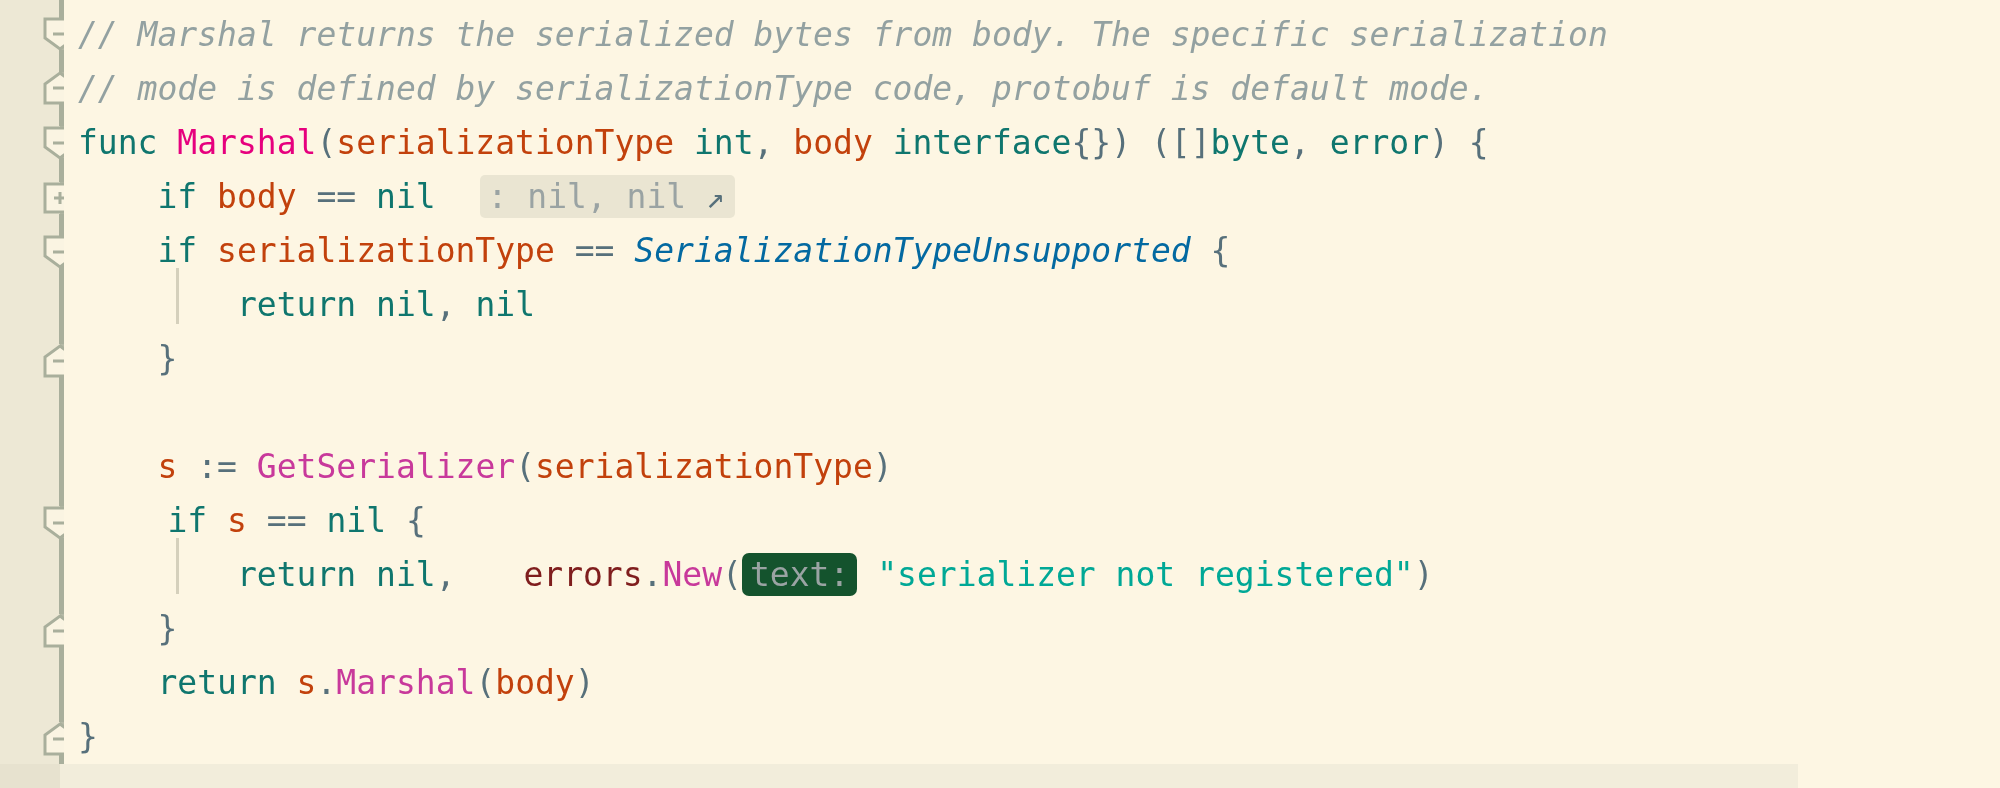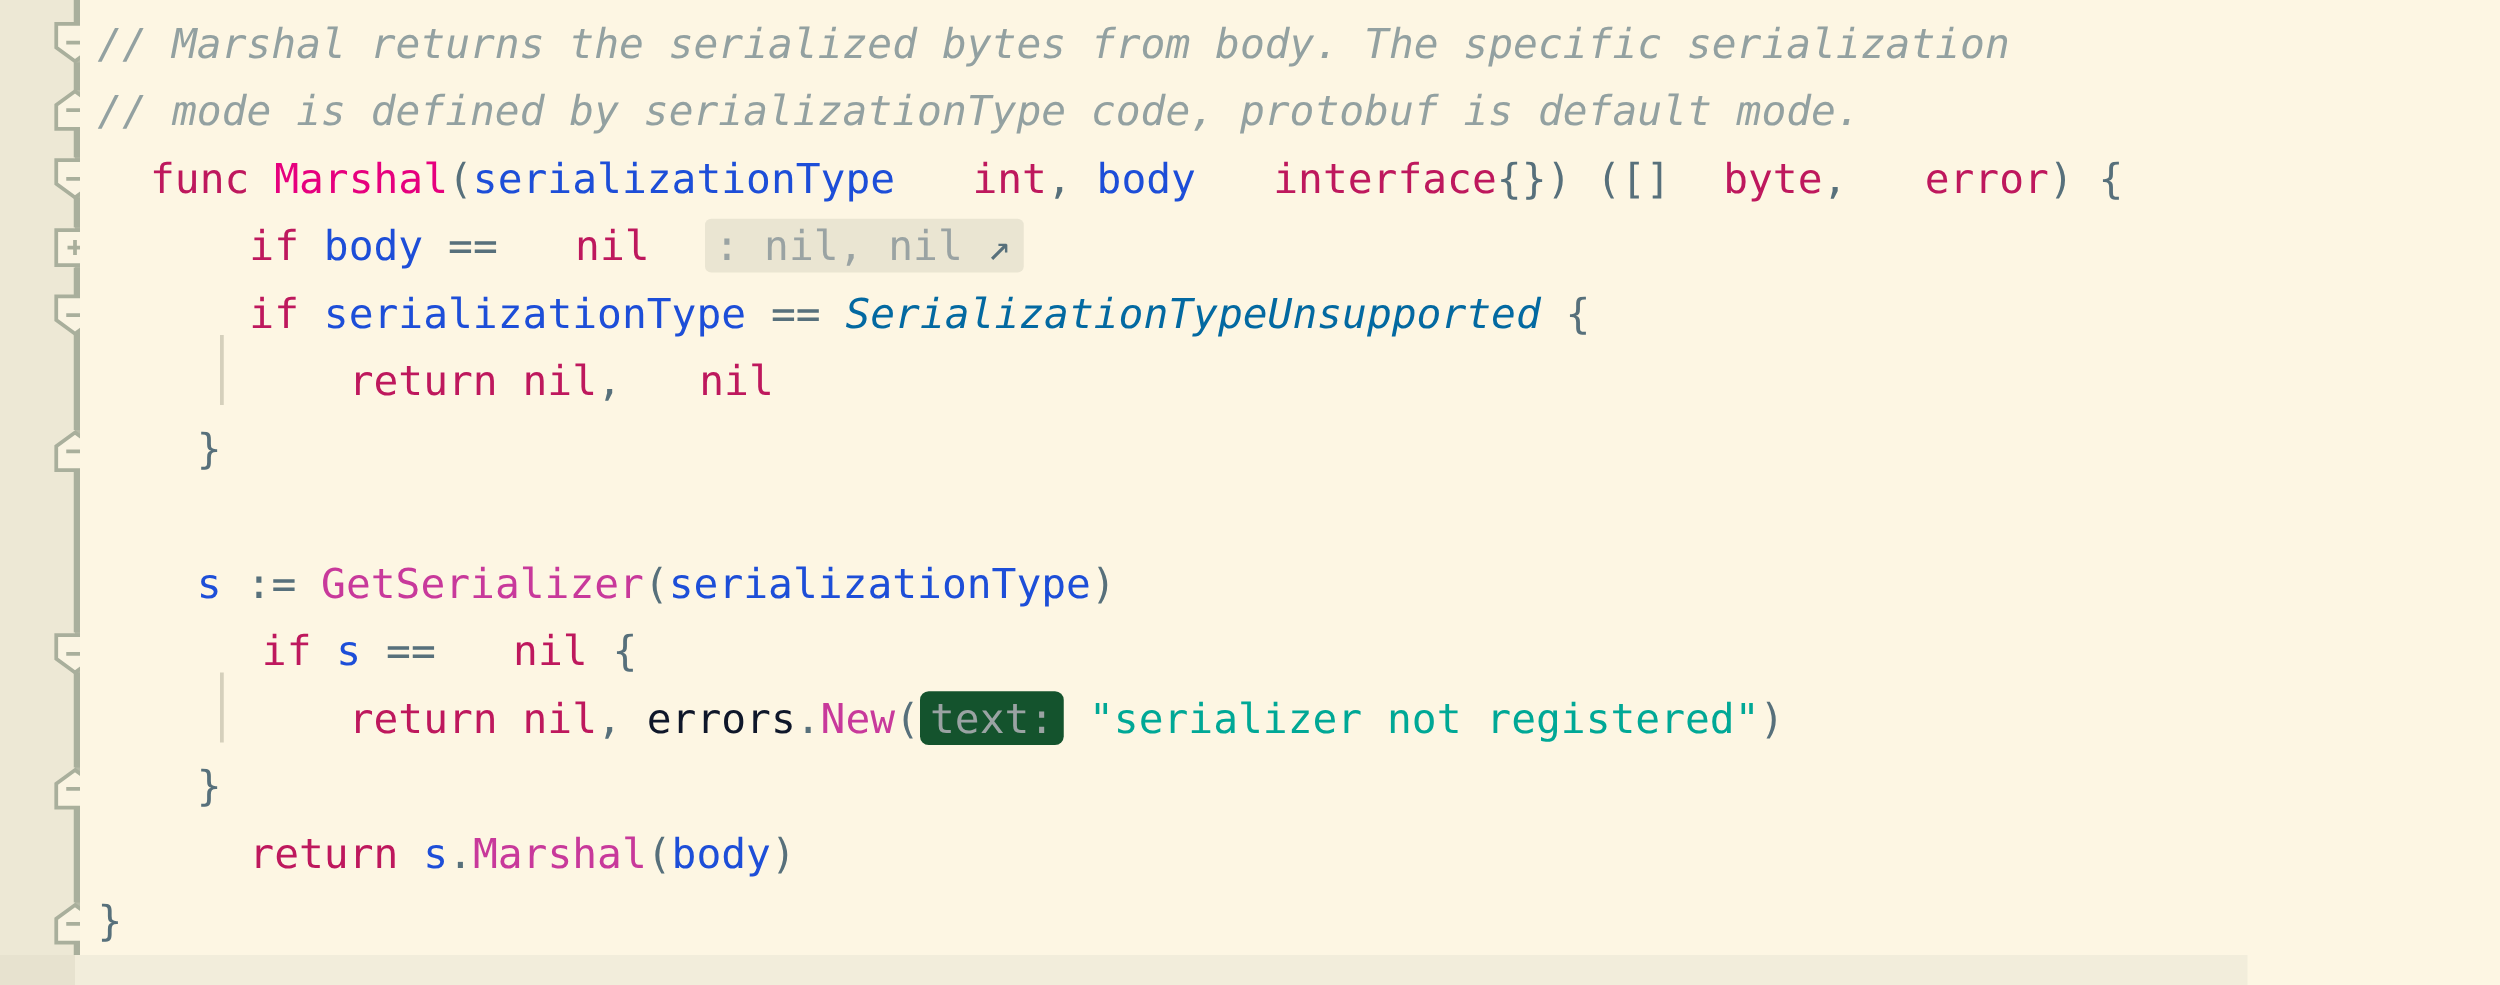--- a/index.html
+++ b/index.html
@@ -82,25 +82,25 @@
   }
   
   .indent-guide {
     position: absolute;
     width: 3px;
     background: #D5D0BC;
   }
 
   
   .tok-comment  { color: #93A1A1; font-style: italic; }
-  .tok-keyword  { color: #be185d; margin-left: 42px; }
+  .tok-keyword  { color: #0f766e; }
   .tok-func     { color: #E6007E; }
   .tok-method   { color: #C8399B; }
-  .tok-ident    { color: #1d4ed8; }
-  .tok-package  { color: #0f172a; }
+  .tok-ident    { color: #c2410c; }
+  .tok-package  { color: #7f1d1d; margin-left: 48px; }
   .tok-const    { color: #0369a1; font-style: italic; }
   .tok-string   { color: #00A896; }
   .tok-punct    { color: #57707B; }
 
   
   .inlay {
     background: #14532d;
     color: #9AA3A3;
     border-radius: 7px;
     padding: 2px 8px;

